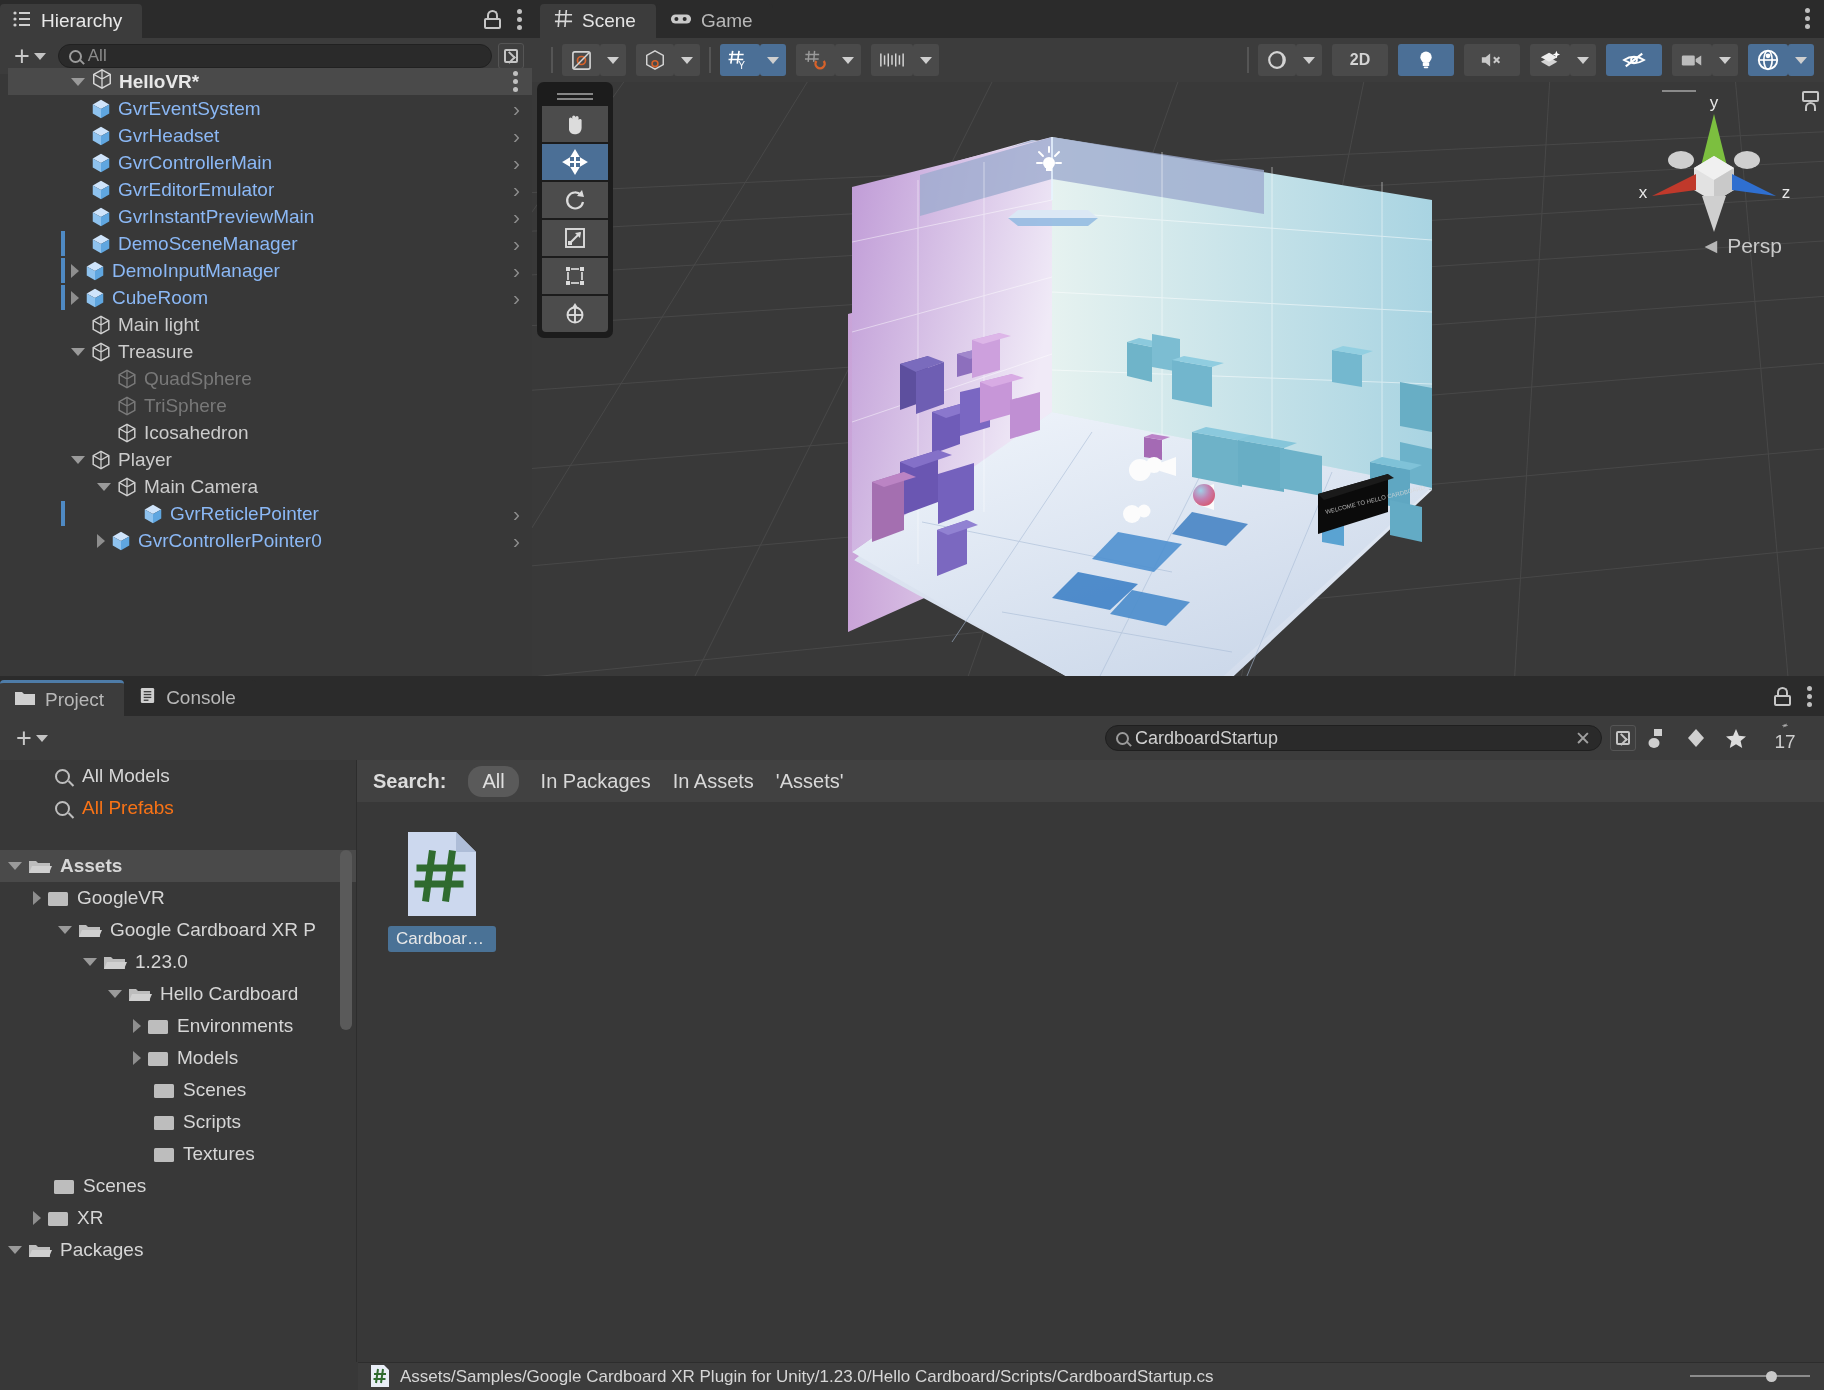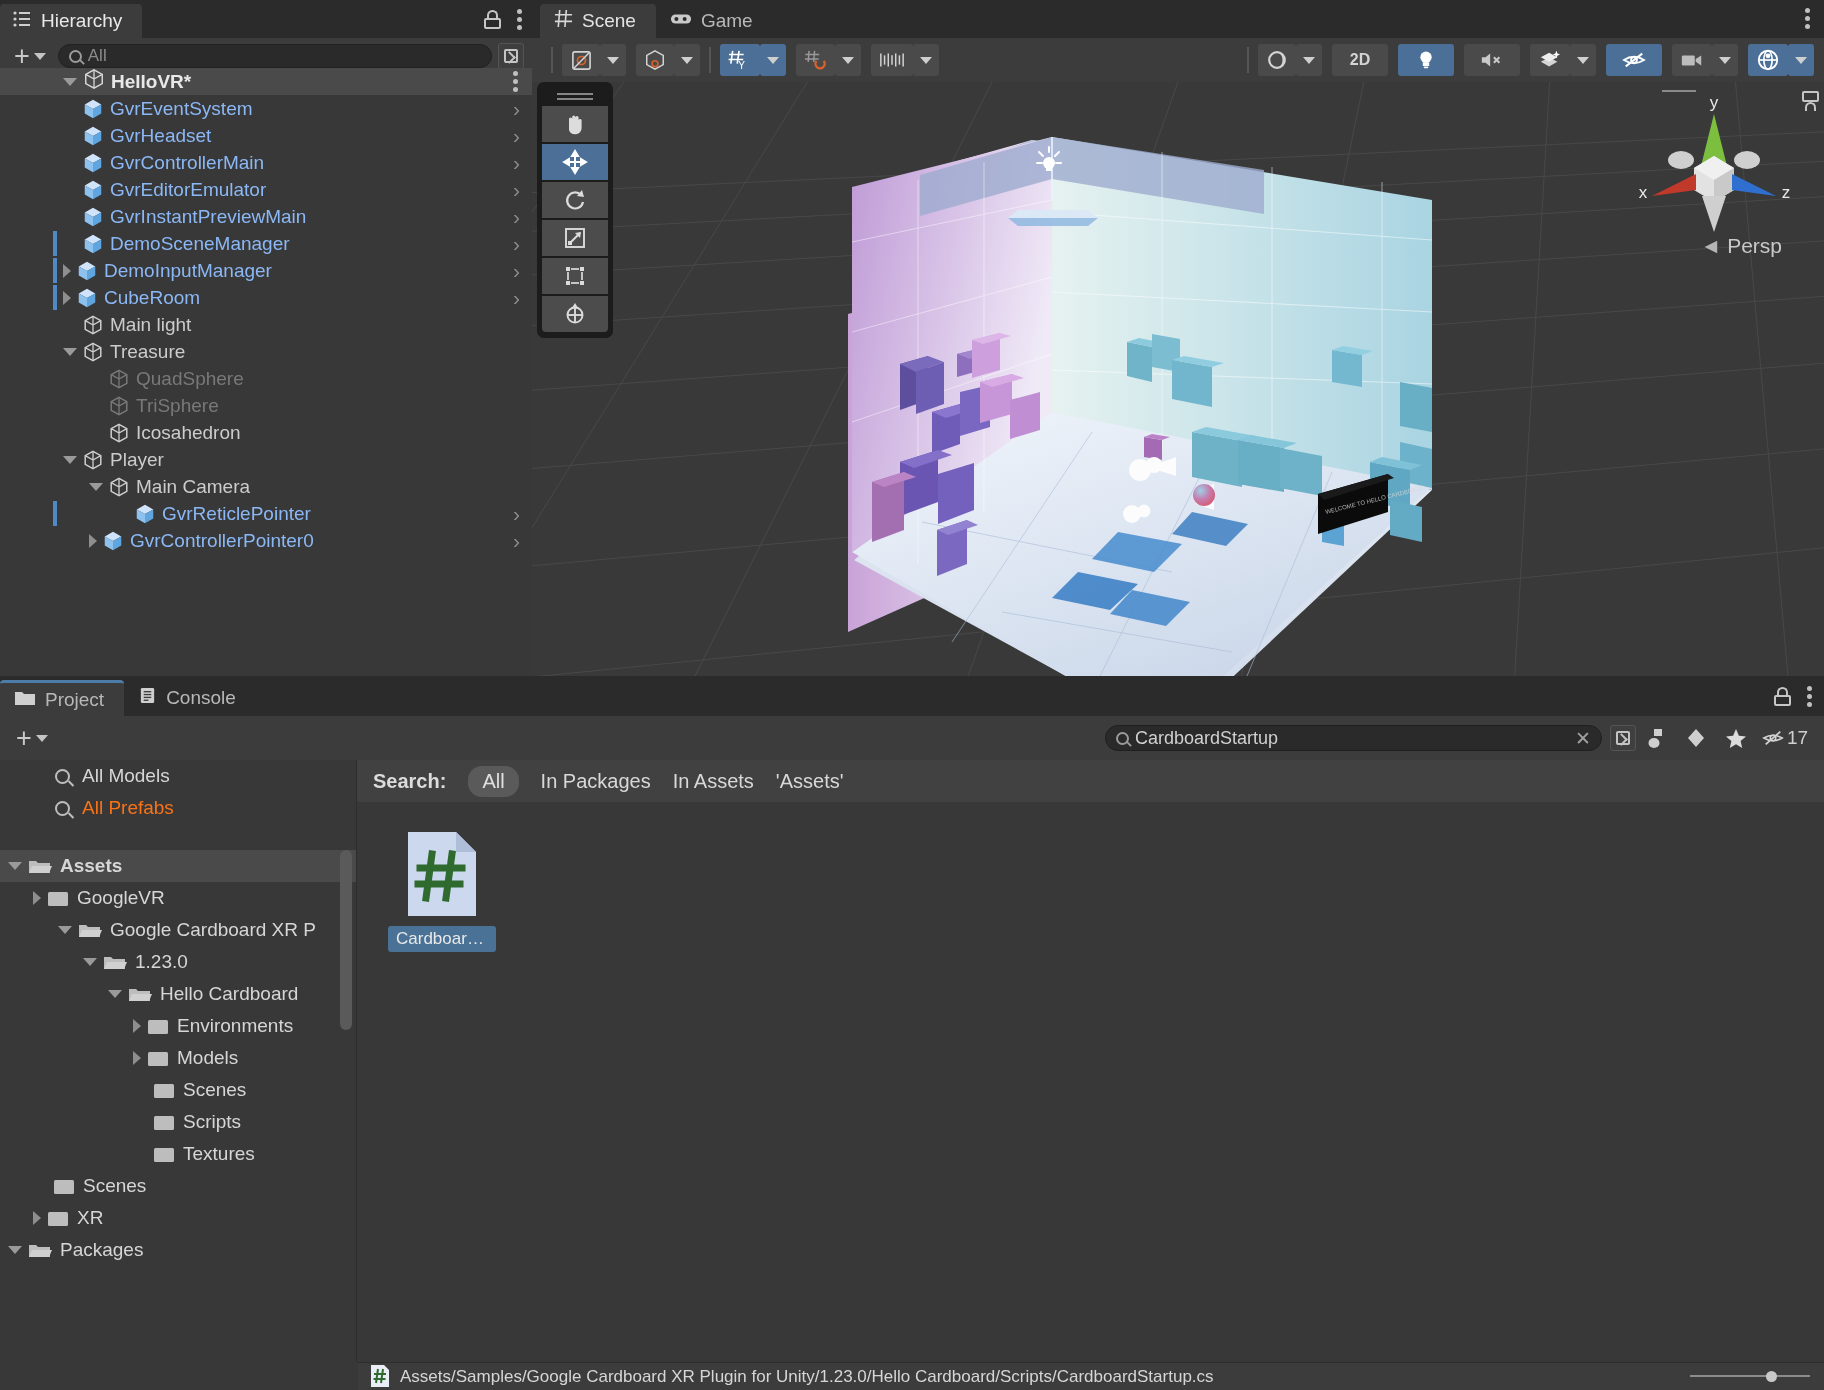--- a/index.html
+++ b/index.html
@@ -42,21 +42,21 @@
   .searchbox { flex:1; height:24px; background:#2a2a2a; border:1px solid #212121; border-radius:12px;
                display:flex; align-items:center; gap:6px; padding:0 10px; }
   .searchbox .txt { font-size:17px; color:#8b8b8b; }
   .mag { width:13px;height:13px;border:2px solid #9b9b9b;border-radius:50%;position:relative;flex:none; }
   .mag::after{content:"";position:absolute;width:2px;height:6px;background:#9b9b9b;transform:rotate(-45deg);right:-3px;bottom:-4px;}
   .popoutbtn { width:26px;height:26px;border:1px solid #555;border-radius:3px;background:#3f3f3f;
                display:flex;align-items:center;justify-content:center;flex:none;}
   .popout-g{width:14px;height:14px;border:2px solid #c4c4c4;border-radius:2px;position:relative;}
   .popout-g::after{content:"";position:absolute;inset:2px 2px auto auto;width:7px;height:7px;border-top:2px solid #c4c4c4;border-right:2px solid #c4c4c4;transform:rotate(45deg);}
 
-  .hier-tree { position:absolute; top:68px; left:0; right:0; bottom:0; overflow:hidden; }
+  .hier-tree { position:absolute; top:68px; left:0; right:0; bottom:0; overflow:hidden;padding-left:8px; }
   .hrow { height:27px; display:flex; align-items:center; position:relative; font-size:19px; white-space:nowrap; }
   .hrow.scene-root { background:#4a4a4a; }
   .hrow .hbar { position:absolute; left:53px; top:1px; width:4px; height:25px; background:#4f8ac4; }
   .tri { width:0;height:0;flex:none; }
   .tri.down { border-left:7px solid transparent;border-right:7px solid transparent;border-top:8px solid #9a9a9a; }
   .tri.right { border-top:7px solid transparent;border-bottom:7px solid transparent;border-left:8px solid #8e8e8e; }
   .tri.ph { width:14px;height:14px; }
   .chev { position:absolute; right:12px; color:#8d8d8d; font-size:21px; line-height:1; font-weight:300;}
   .nm { margin-left:6px; }
   .nm.prefab { color:#8bb8f5; }
@@ -918,21 +918,21 @@
       <div class="ptb-icon">
         <svg width="18" height="20" viewBox="0 0 18 20">
             <path d="M9 1 L17 10 L9 19 L1 10 Z" fill="#cfcfcf"></path>
           </svg>
       </div>
       <div class="ptb-icon">
         <svg width="22" height="21" viewBox="0 0 22 21">
             <polygon points="11,1 13.9,7.7 21,8.4 15.6,13.1 17.2,20 11,16.3 4.8,20 6.4,13.1 1,8.4 8.1,7.7" fill="#dcdcdc"></polygon>
           </svg>
       </div>
-      <div class="ptb-icon" style="width:58px;gap:3px;">
+      <div class="ptb-icon" style="width:58px;gap:3px;flex-direction:column;">
         <svg width="22" height="20" viewBox="0 0 24 20">
             <path d="M2 10 q10 -6 20 0 q-10 6 -20 0 Z" fill="none" stroke="#d2d2d2" stroke-width="1.8"></path>
             <circle cx="12" cy="10" r="3" fill="none" stroke="#d2d2d2" stroke-width="1.8"></circle>
             <path d="M4 17 L20 3" stroke="#d2d2d2" stroke-width="2"></path>
           </svg>
         <span style="font-size:19px;">17</span>
       </div>
     </div>
 
     <div class="proj-body">

